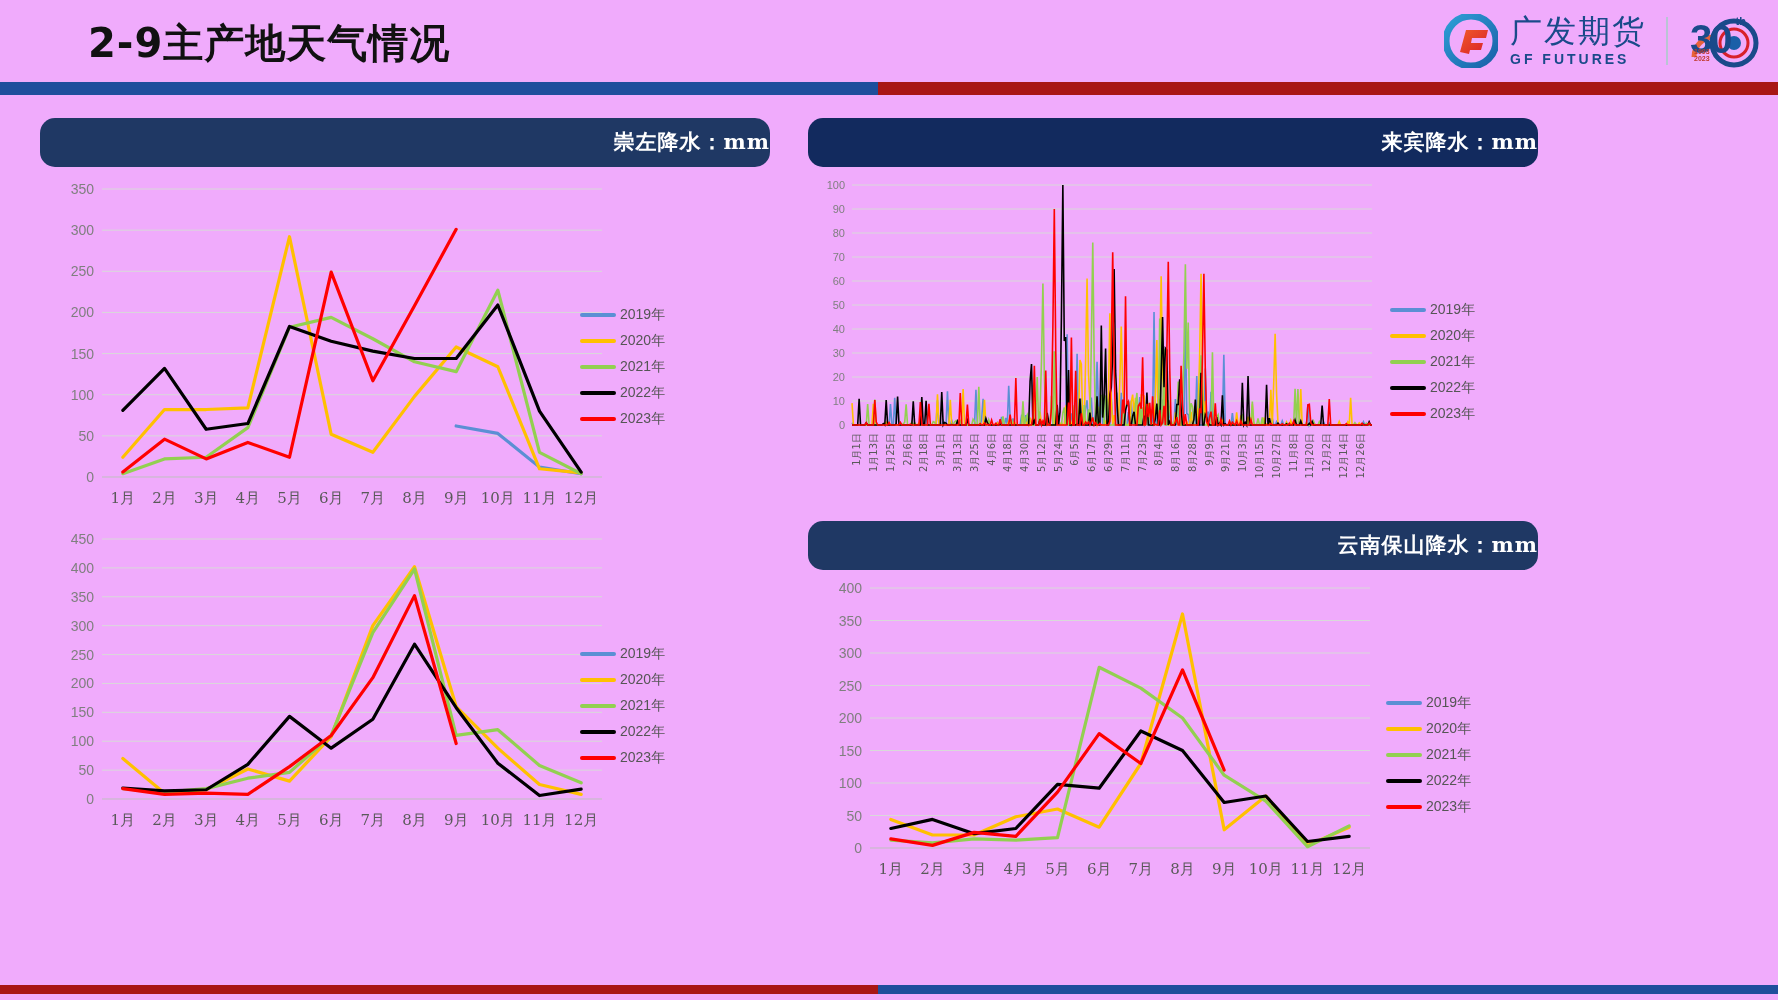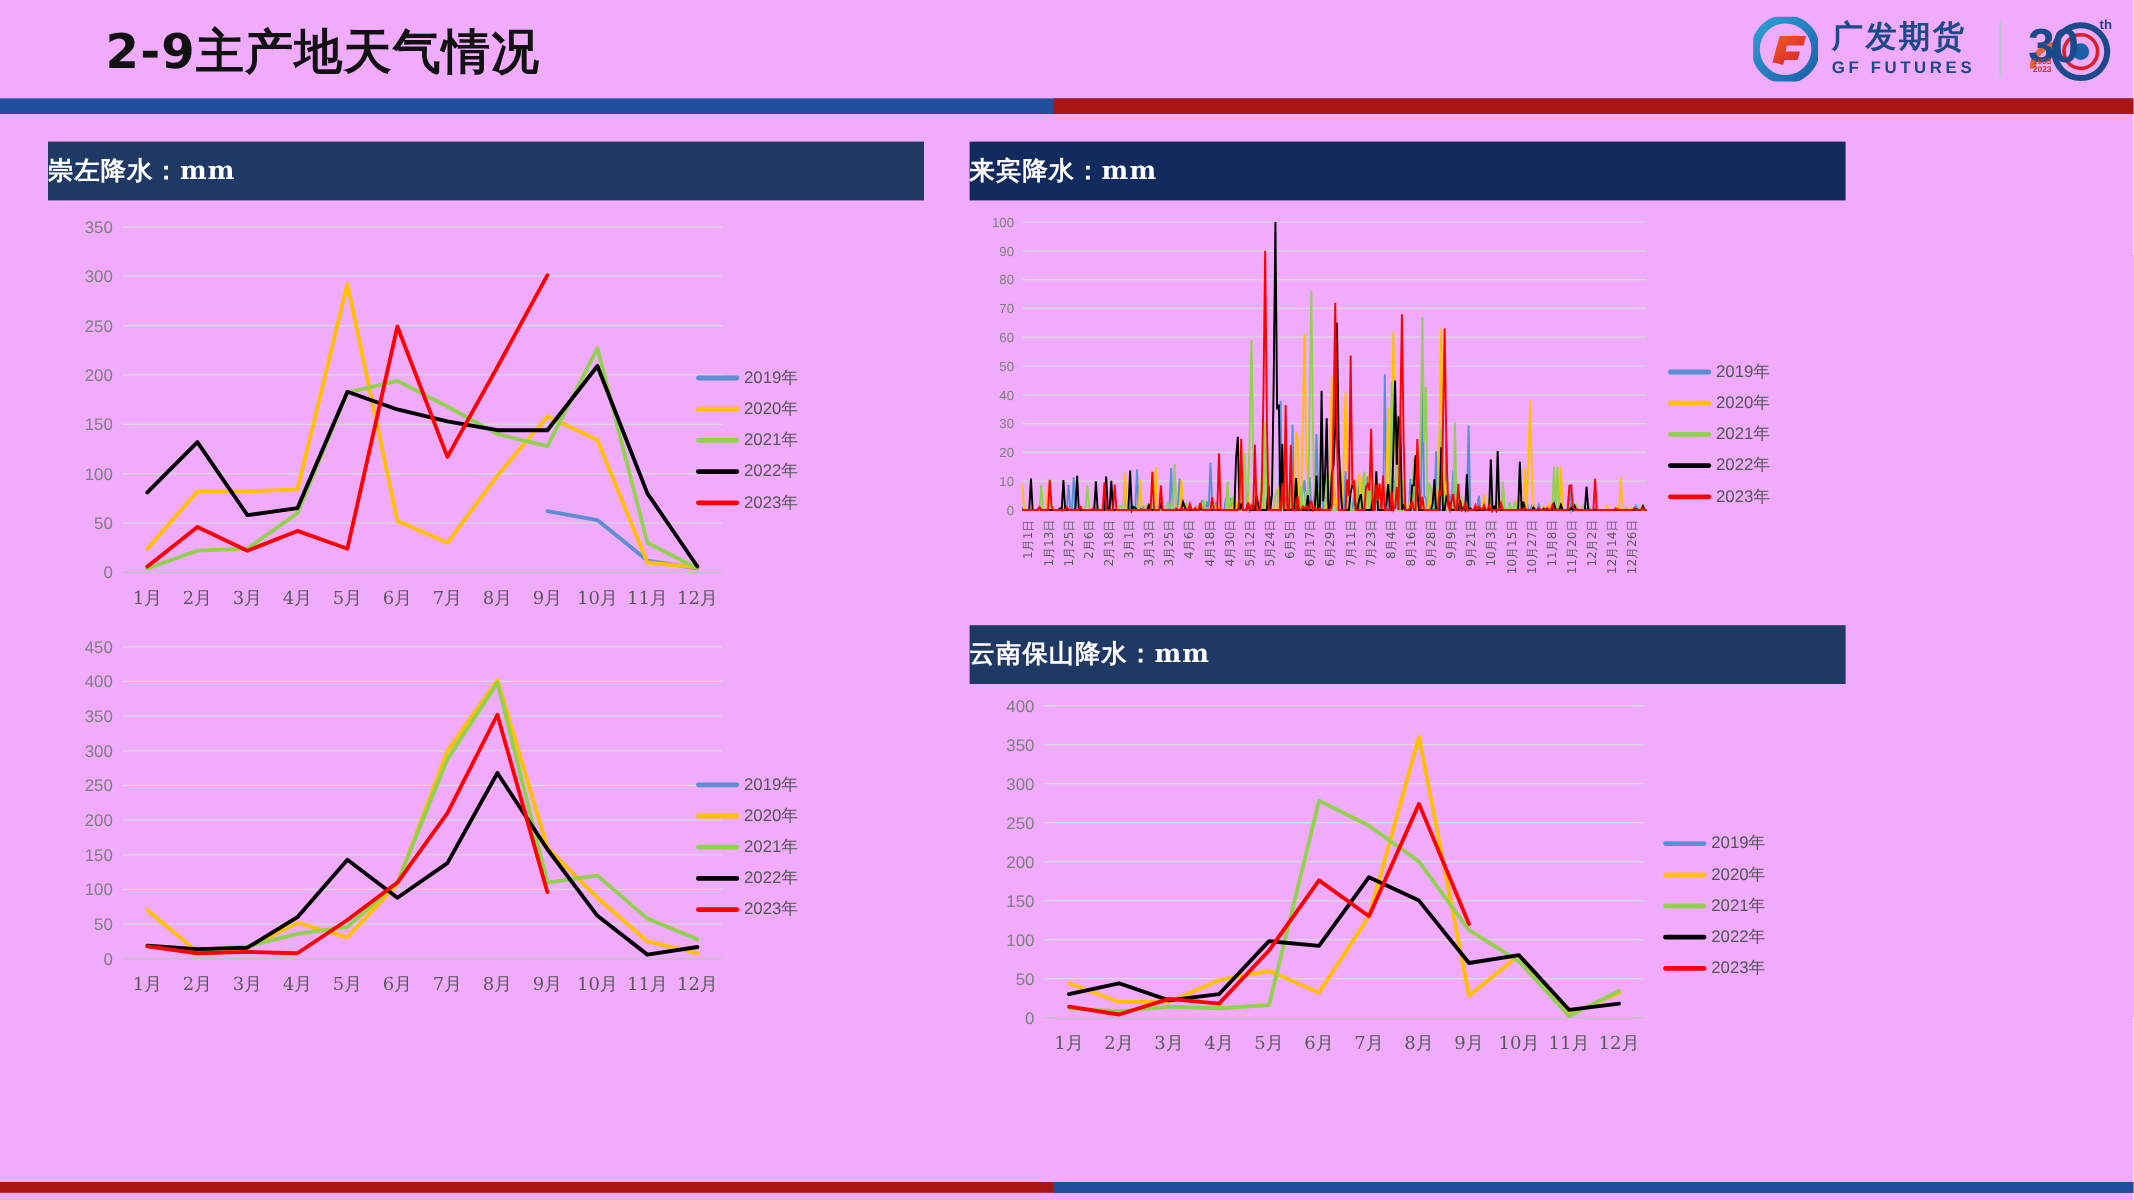--- a/index.html
+++ b/index.html
@@ -18,39 +18,39 @@
     font-family:"DejaVu Sans","Liberation Sans",sans-serif;
     font-size:40px; font-weight:700; color:#111; letter-spacing:1px;
     white-space:nowrap;
   }
   .hdr-rule { position:absolute; left:0; top:82px; width:1778px; height:13px; background:#1f4e9c; }
   .hdr-rule-red { position:absolute; left:878px; top:82px; width:900px; height:13px; background:#a81616; }
 
   
   .logo-wrap { position:absolute; right:14px; top:10px; height:62px; display:flex; align-items:center; gap:12px; }
   .logo-mark { width:54px; height:54px; position:relative; }
-  .logo-cn { font-family:"DejaVu Sans","Liberation Sans",sans-serif; font-size:26px; font-weight:700; color:#1a4a8a; line-height:1.05; letter-spacing:2px;}
+  .logo-cn { font-family:"DejaVu Sans","Liberation Sans",sans-serif; font-size:32px; font-weight:400; color:#1a4a8a; line-height:1.05; letter-spacing:2px;}
   .logo-en { font-family:Liberation Sans, sans-serif; font-size:14px; font-weight:700; color:#1a4a8a; letter-spacing:3px; margin-top:3px;}
   .logo-div { width:2px; height:48px; background:#b9c4d4; margin:0 8px; }
   .anniv { position:relative; width:76px; height:56px; }
   .anniv-30 { font-family:"Liberation Sans",sans-serif; font-size:40px; font-weight:700;
               color:#1a4a8a; line-height:1; position:absolute; left:2px; top:6px; letter-spacing:-2px;}
-  .anniv-th { position:absolute; right:4px; top:2px; font-size:11px; color:#1a4a8a; font-weight:700;}
+  .anniv-th { position:absolute; right:18px; top:2px; font-size:11px; color:#1a4a8a; font-weight:700;}
   .anniv-yrs { position:absolute; left:6px; bottom:6px; font-size:7px; color:#c0392b; font-weight:700; line-height:1.1;}
 
   
   .ftr-rule { position:absolute; left:0; bottom:6px; width:1778px; height:9px; background:#a81616; }
   .ftr-rule-blue { position:absolute; left:878px; bottom:6px; width:900px; height:9px; background:#1f4e9c; }
 
   
   .panel { position:absolute; }
   .panel-title {
-    background:#1f3864; color:#fff; text-align:left;
+    background:#1f3864; color:#fff; text-align:right;
     font-family:"DejaVu Serif","Liberation Serif",serif;
-    font-size:21px; font-weight:700; padding:10px 0 11px 0; letter-spacing:1px;
+    font-size:21px; font-weight:700; padding:10px 0 11px 0; letter-spacing:1px;border-radius:15px;
   }
   .panel-title.navy2 { background:#122a5e; }
   .plotwrap { position:relative; width:100%; }
   svg.chart { display:block; }
   .legend { position:absolute; display:flex; flex-direction:column; gap:0; }
   .leg-row { display:flex; align-items:center; height:26px; }
   .leg-swatch { width:36px; height:4px; border-radius:2px; margin-right:4px; }
   .leg-label { font-family:"Liberation Sans",sans-serif; font-size:14px; color:#555; white-space:nowrap;text-align:center; }
   .ticklbl { font-family:"Liberation Sans",sans-serif; font-size:14px; fill:#7f7f7f; }
   .ticklbl-sm { font-family:"Liberation Sans",sans-serif; font-size:11px; fill:#7f7f7f; }

